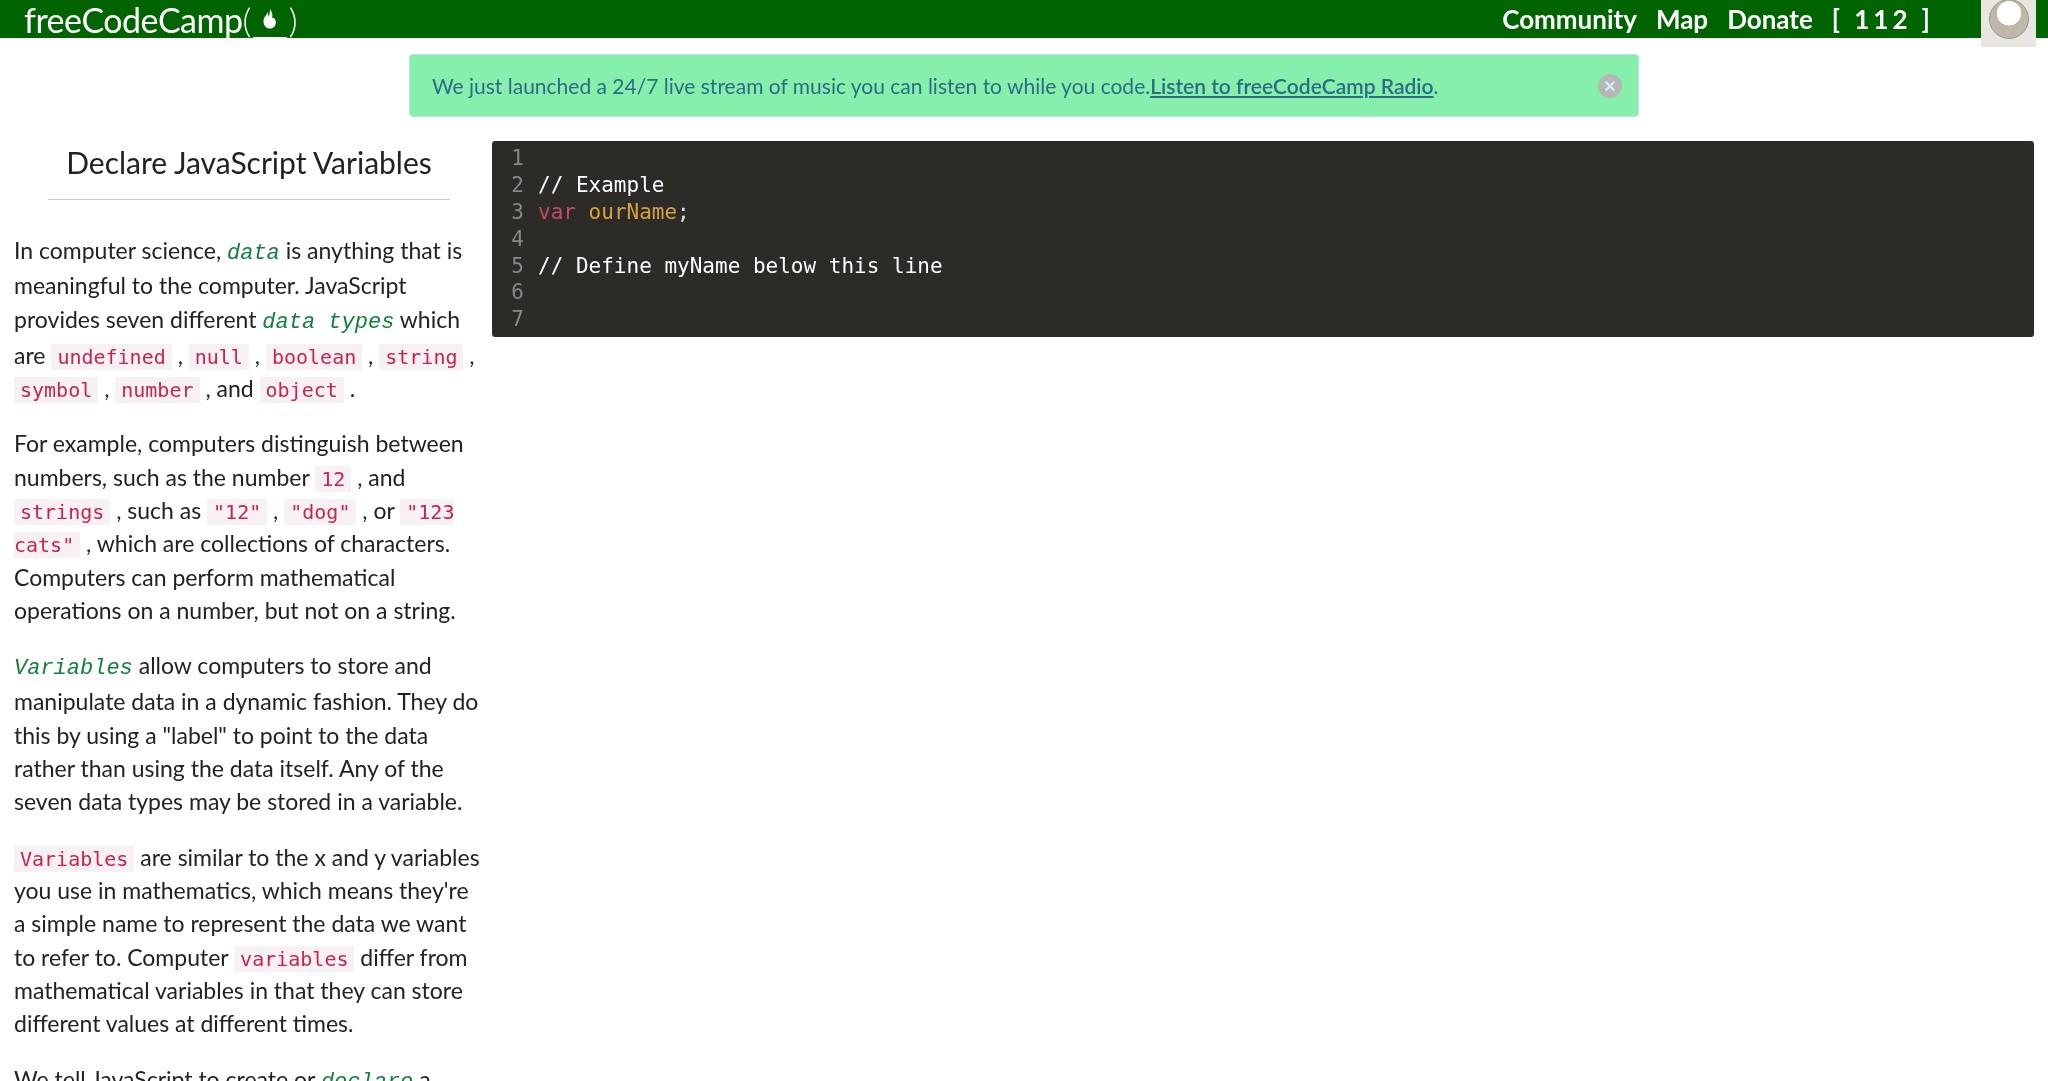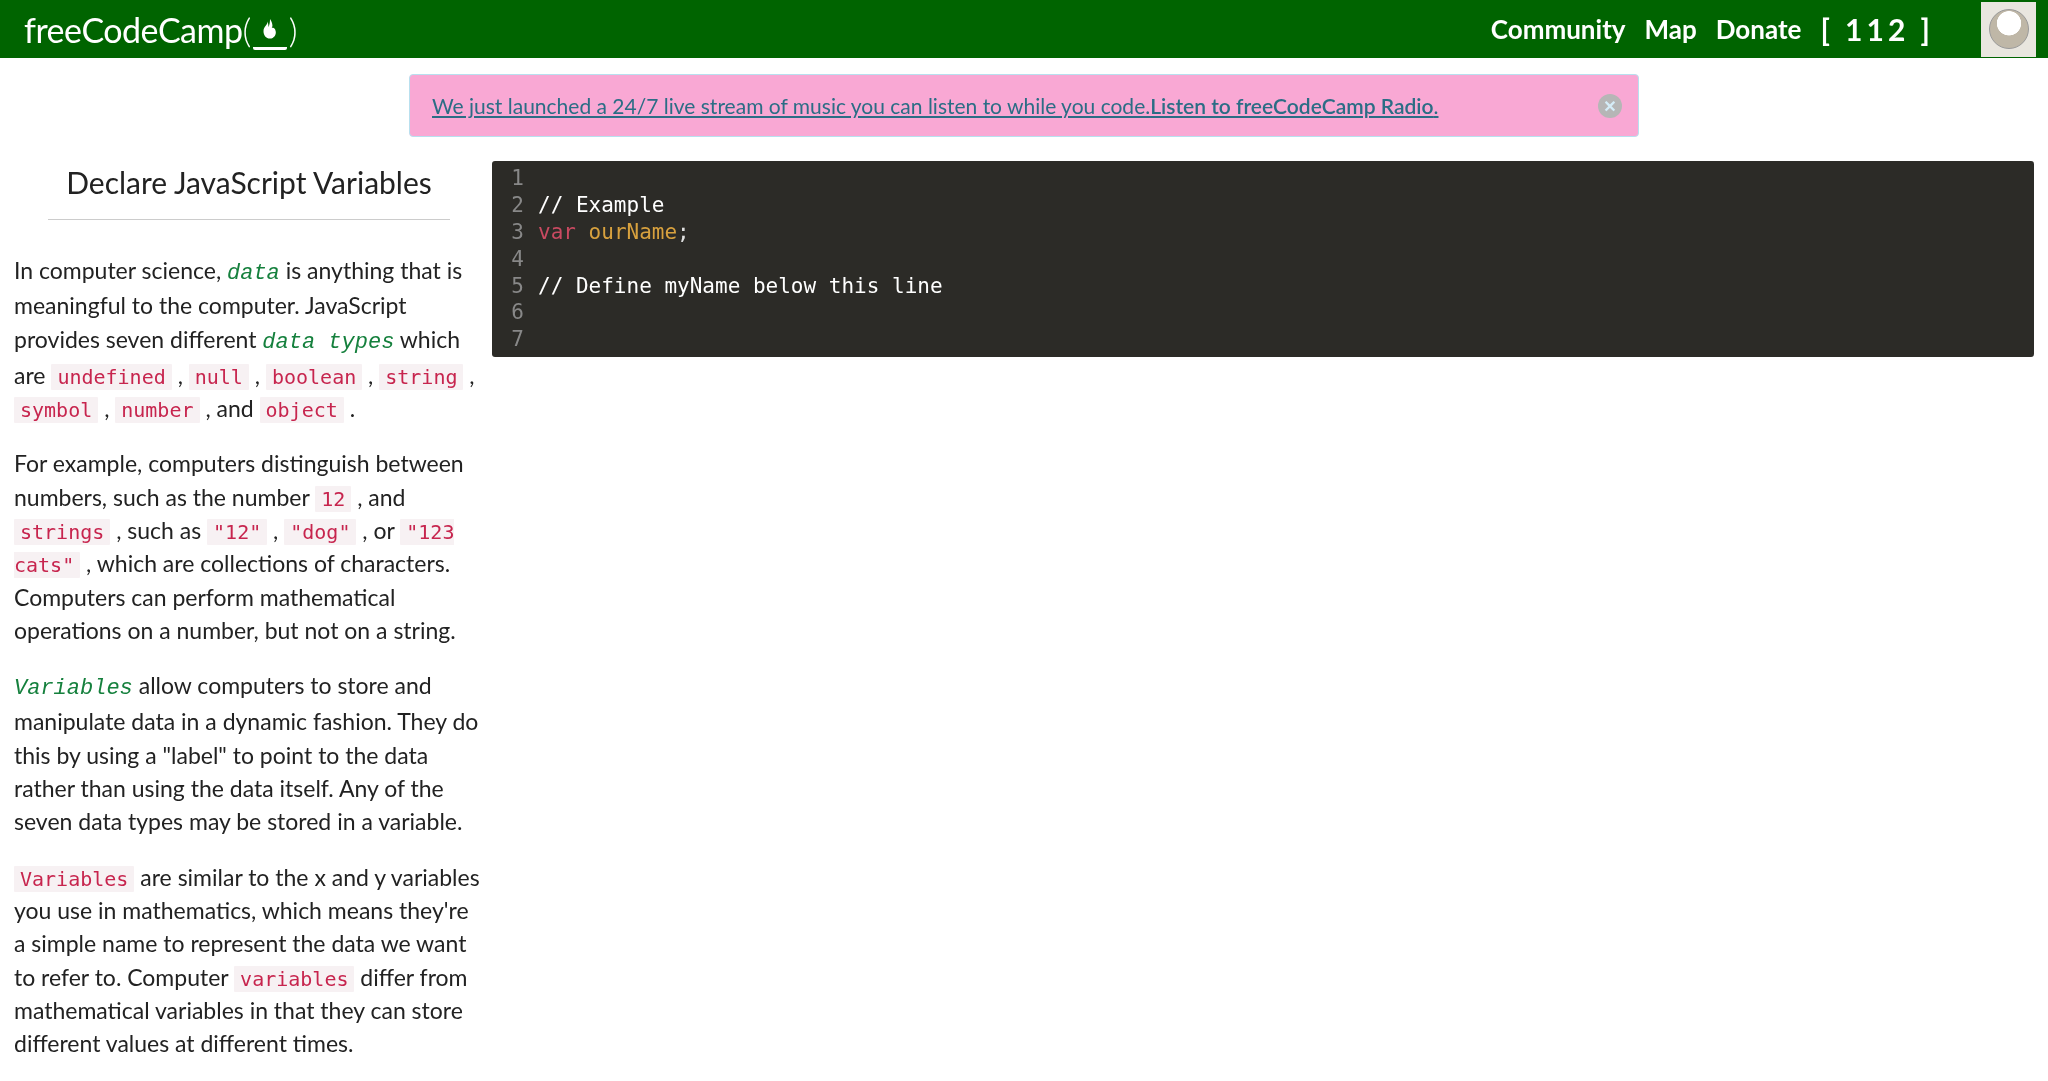--- a/index.html
+++ b/index.html
@@ -1,30 +1,30 @@
 <!DOCTYPE html>
 <html><head>
 <meta charset="utf-8">
 <style>
   * { box-sizing: border-box; margin: 0; padding: 0; }
   html, body { width: 2048px; height: 1081px; font-family: "Lato", "Helvetica Neue", Helvetica, Arial, sans-serif; overflow: hidden; background: #fff; color: #333; }
   
-  .navbar { display: flex; align-items: center; justify-content: space-between; height: 58px; background: #006400; color: #fff; padding: 0 0 0 24px; }
+  .navbar { display: flex; align-items: center; justify-content: space-between; height: 38px; background: #006400; color: #fff; padding: 0 0 0 24px; }
   .brand { display: flex; align-items: center; font-size: 34px; font-weight: 400; letter-spacing: -0.5px; font-family: "Lato", sans-serif; }
   .brand-paren { font-weight: 300; }
   .brand-icon-wrap { display: inline-flex; align-items: center; justify-content: center; width: 34px; height: 34px; border: 2px solid #fff; border-top: none; border-left-width:0; border-right-width:0; border-bottom-width:3px; margin: 0 2px; border-radius: 2px; position: relative; top: 4px; }
   .brand-icon-wrap svg { width: 20px; height: 26px; }
   .nav-right { display: flex; align-items: center; gap: 19px; padding-right: 12px; }
   .nav-link { color: #fff; font-size: 26px; font-weight: 700; text-decoration: none; }
-  .points { font-size: 30px; font-weight: 700; letter-spacing: 4px; color:#fff; }
+  .points { font-size: 26px; font-weight: 700; letter-spacing: 4px; color:#fff; }
   .avatar-box { width: 55px; height: 55px; background: #e9e6df; display: flex; align-items: center; justify-content: center; margin-left: 28px; }
   .avatar { width: 40px; height: 40px; border-radius: 50%; background: radial-gradient(circle at 50% 35%, #fff 0 38%, #bfb7a7 40% 100%); border:1px solid #999; }
   
   .container { width: 1230px; margin: 0 auto; }
-  .alert { margin-top: 16px; background: #f9a8d4; border: 1px solid #b8e0ef; color: #2b6d85; padding: 18px 22px; font-size: 21px; border-radius: 4px; position: relative; display:flex; align-items:flex-start;text-decoration:underline; }
+  .alert { margin-top: 16px; background: #86efac; border: 1px solid #b8e0ef; color: #2b6d85; padding: 18px 22px; font-size: 21px; border-radius: 4px; position: relative; display:flex; align-items:flex-start; }
   .alert a { color: #2b6d85; text-decoration: underline; font-weight: 600; }
   .alert-close { position: absolute; right: 16px; top: 50%; transform: translateY(-50%); width: 24px; height: 24px; border-radius: 50%; background: #b6b6b6; display: flex; align-items: center; justify-content: center; color: #d5edf8; font-weight: 700; cursor: pointer; font-size:16px; }
   
   .main { display: flex; margin-top: 24px; }
   .left-pane { width: 492px; padding: 0 8px 0 14px; font-size: 23px; line-height: 1.45; color: #222; }
   .challenge-title { text-align: center; font-size: 30px; font-weight: 400; color: #222; margin-bottom: 14px; }
   hr { border: none; border-top: 1px solid #ccc; margin: 0 34px 34px; }
   .left-pane p { margin-bottom: 22px; }
   code.inline { font-family: Monaco, Menlo, Consolas, monospace; font-size: 20px; background: #f7f1f3; color: #c7254e; padding: 1px 6px; border-radius: 1px; }
   em.term { font-family: Liberation Mono, monospace; color: #15803d; font-style: italic; font-size: 22px; }

